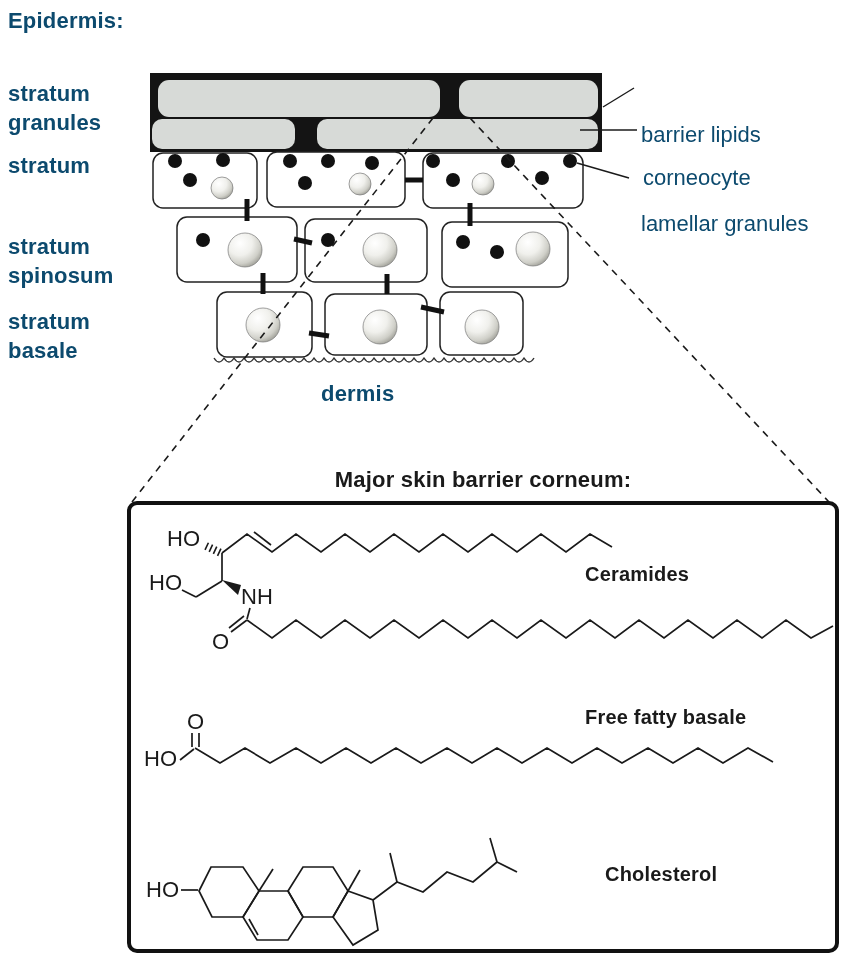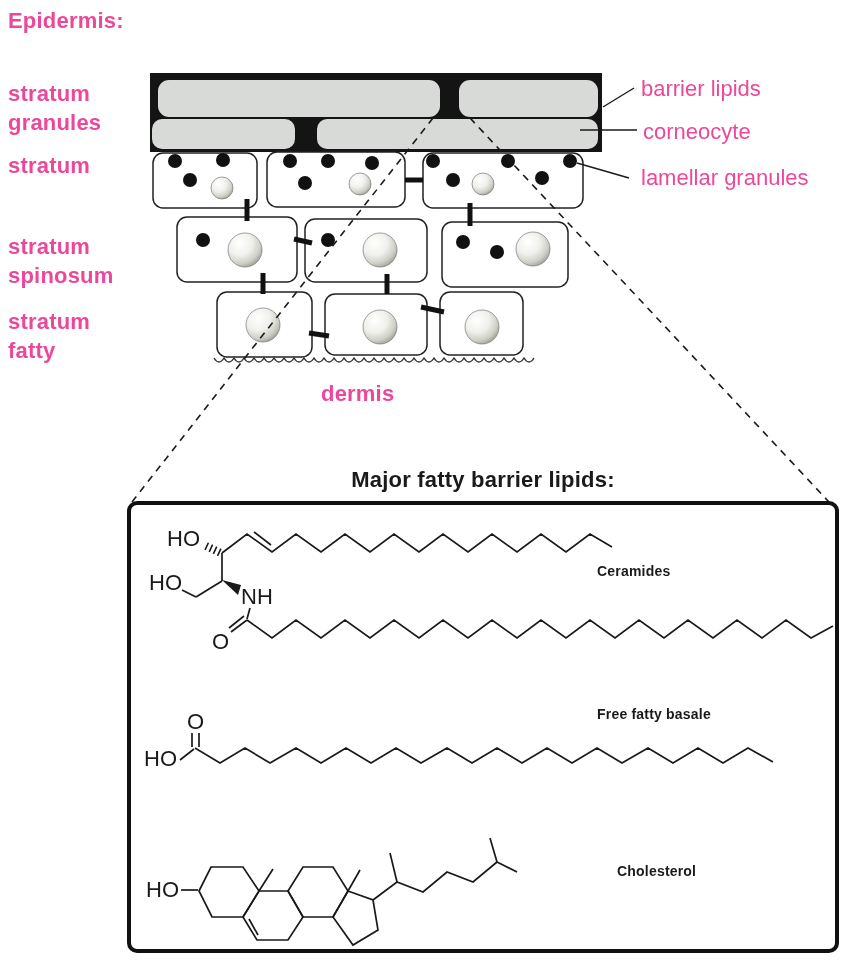--- a/index.html
+++ b/index.html
@@ -1,26 +1,26 @@
 <!DOCTYPE html>
 <html><head>
 <meta charset="utf-8">
 <style>
   html,body{margin:0;padding:0;background:#ffffff;}
   .canvas{
     position:relative;width:850px;height:964px;background:#ffffff;overflow:hidden;
     font-family:"Liberation Sans", sans-serif;color:#1a1a1a;
   }
   .canvas svg{position:absolute;left:0;top:0;font-family:"Liberation Sans", sans-serif;}
-  .lbl{position:absolute;white-space:nowrap;color:#ec4899;}
+  .lbl{position:absolute;white-space:nowrap;color:#0c4a6e;}
   .h{font-weight:bold;font-size:22px;line-height:29px;letter-spacing:0.2px;}
-  .r{font-weight:normal;font-size:22px;line-height:24px;}
+  .r{font-weight:normal;font-size:22px;line-height:24px;margin-top:46px;}
   .inset-title{position:absolute;left:127px;top:467px;width:712px;text-align:center;
     font-weight:bold;font-size:22px;letter-spacing:0.2px;}
-  .lipid-name{font-weight:bold;font-size:14px;letter-spacing:0.2px;position:absolute;margin-left:12px;}
+  .lipid-name{font-weight:bold;font-size:20px;letter-spacing:0.2px;position:absolute;}
   text.atom{font-size:22px;fill:#1a1a1a;}
   .chem{stroke:#1a1a1a;stroke-width:1.7;fill:none;}
 </style>
 </head>
 <body>
 
 <div class="canvas">
 
   <svg width="850" height="964" viewBox="0 0 850 964">
     <defs>
@@ -171,28 +171,28 @@
   </div>
   <div class="lbl h" style="left:8px;top:151px;">
     <div>stratum</div>
   </div>
   <div class="lbl h" style="left:8px;top:232px;">
     <div>stratum</div>
     <div>spinosum</div>
   </div>
   <div class="lbl h" style="left:8px;top:307px;">
     <div>stratum</div>
-    <div>fatty</div>
+    <div>basale</div>
   </div>
 
   <div class="lbl r" style="left:641px;top:77px;">barrier lipids</div>
   <div class="lbl r" style="left:643px;top:120px;">corneocyte</div>
   <div class="lbl r" style="left:641px;top:166px;">lamellar granules</div>
 
   <div class="lbl h" style="left:321px;top:379px;">dermis</div>
 
-  <div class="inset-title">Major fatty barrier lipids:</div>
+  <div class="inset-title">Major skin barrier corneum:</div>
 
   <div class="lipid-name" style="left:585px;top:563px;">Ceramides</div>
   <div class="lipid-name" style="left:585px;top:706px;">Free fatty basale</div>
   <div class="lipid-name" style="left:605px;top:863px;">Cholesterol</div>
 
 </div>
 
 </body></html>

